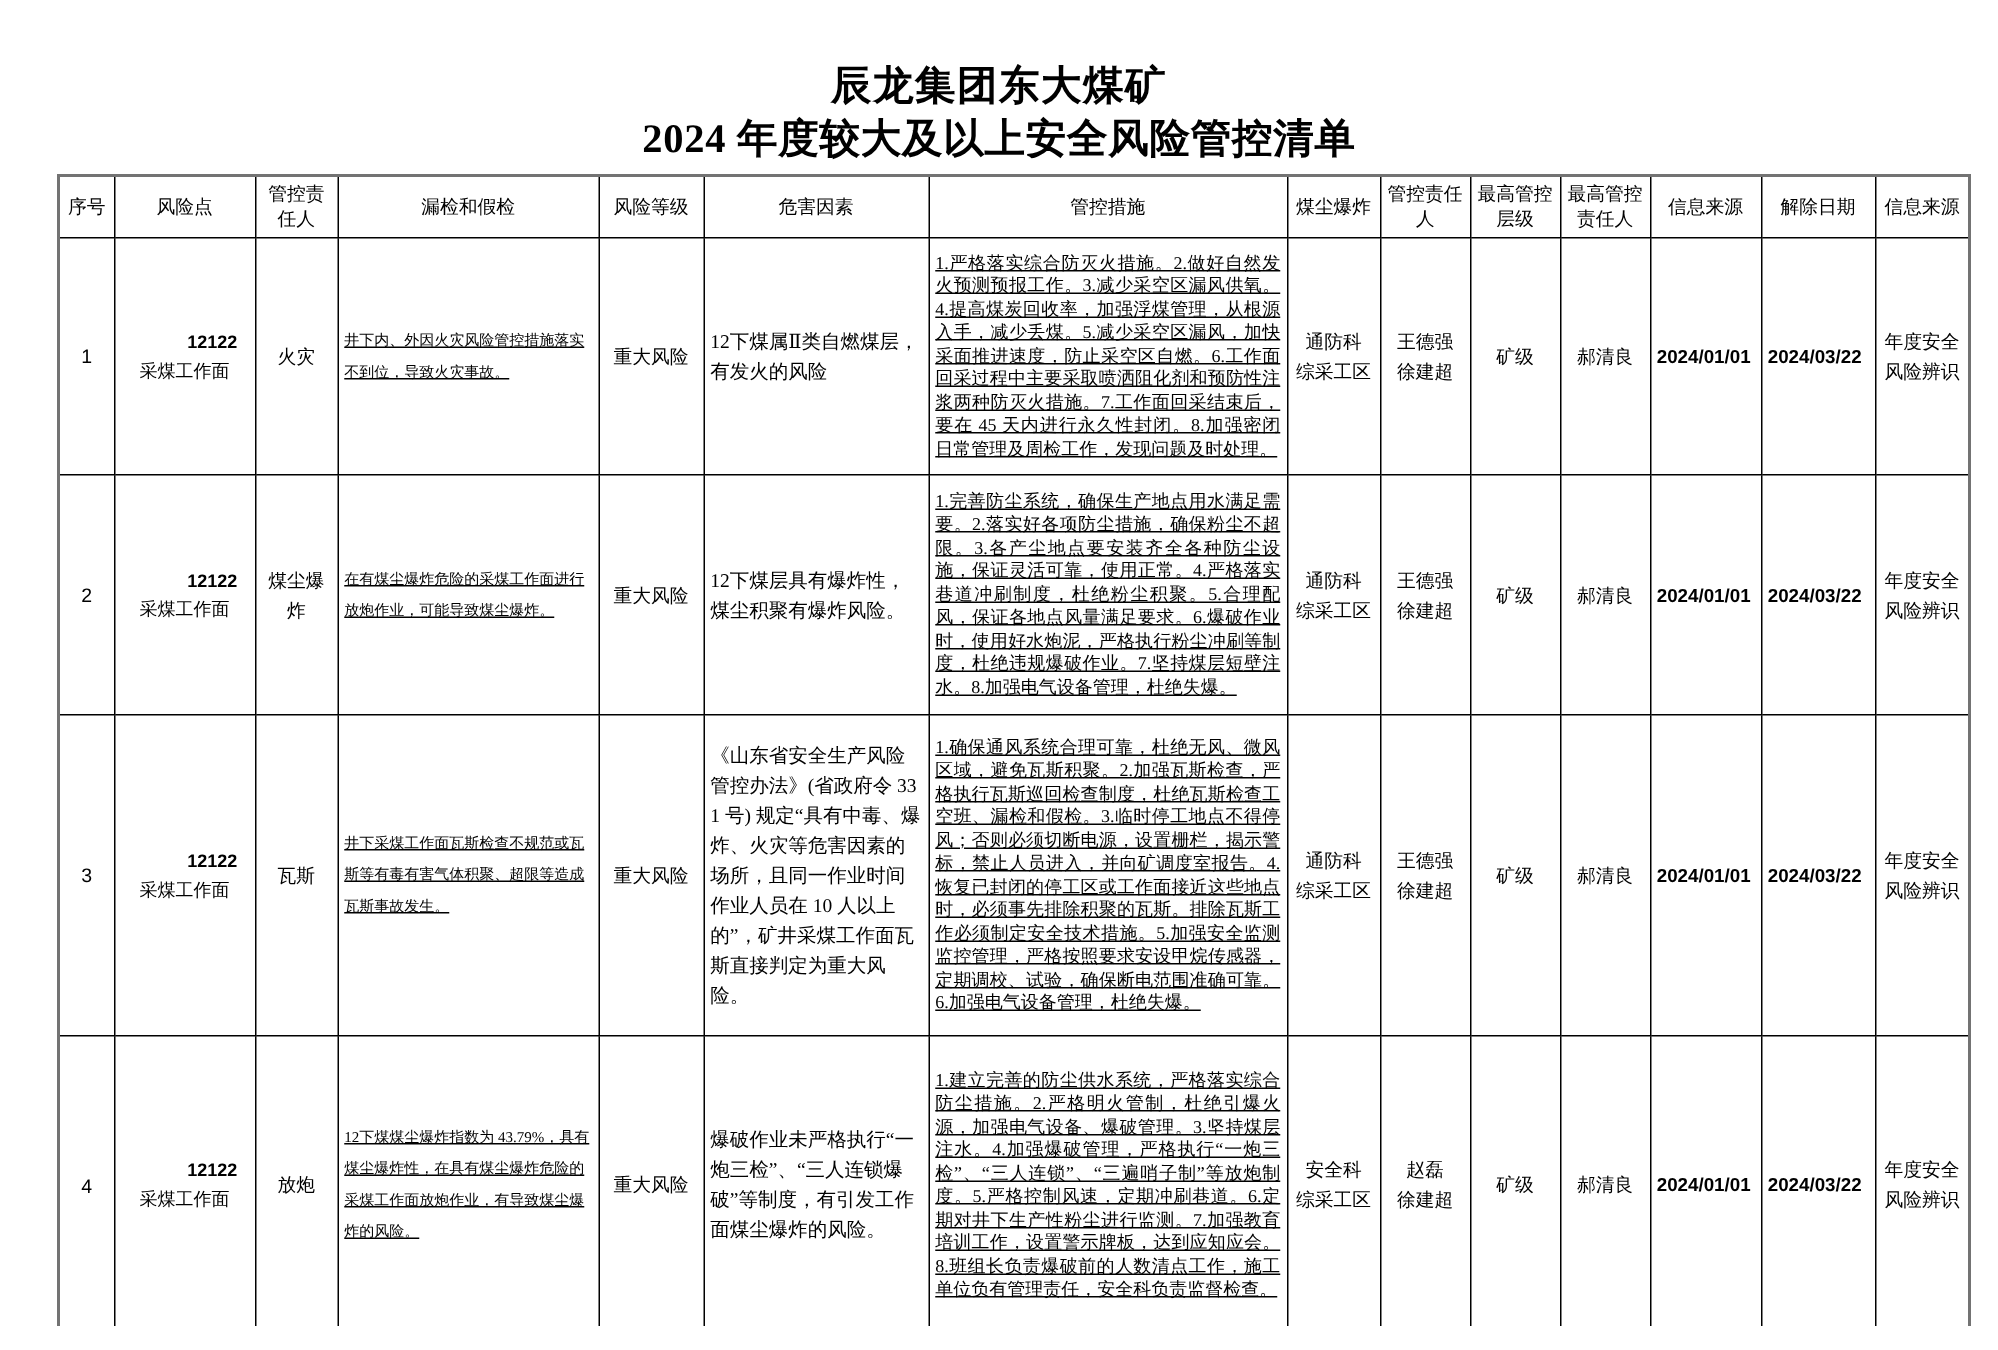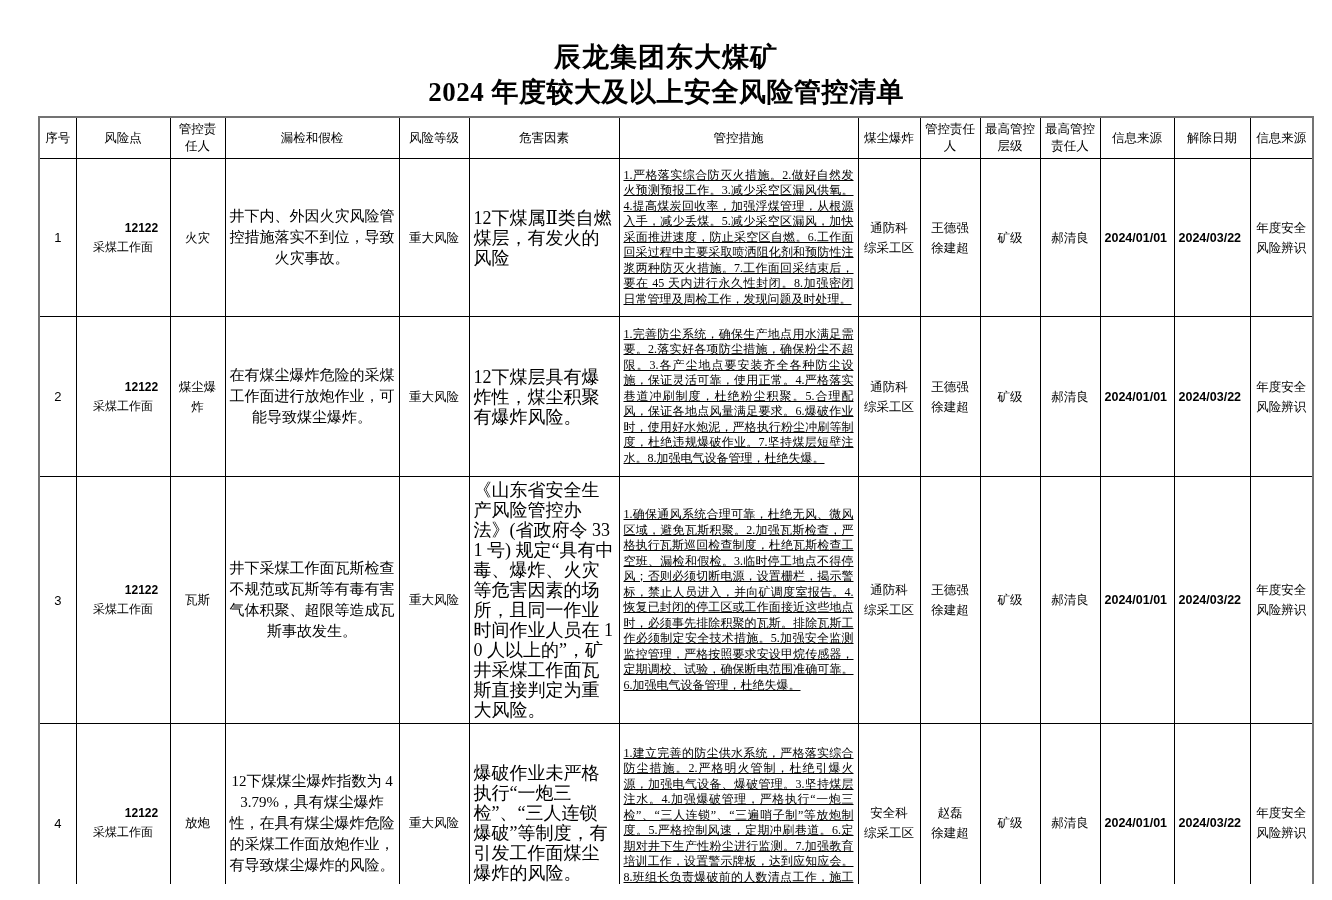--- a/index.html
+++ b/index.html
@@ -34,22 +34,22 @@
     overflow:hidden;
     word-break:break-all;
   }
   table.risk th{
     font-weight:normal;
     font-size:12.5px;
     line-height:17px;
     text-align:center;
   }
   td.c{text-align:center;font-size:12.5px;line-height:20px;}
-  td.l{text-align:center;font-size:15px;line-height:21px;padding:3px 6px;}
-  td.hazard{text-align:left;font-size:18px;line-height:20px;padding:3px 6px;}
+  td.l{text-align:left;font-size:10px;line-height:21px;padding:3px 6px;text-decoration:underline;}
+  td.hazard{text-align:left;font-size:13px;line-height:20px;padding:3px 6px;}
   td.measures{
     text-align:justify;text-justify:inter-ideograph;
     font-size:12px;line-height:15.5px;
     padding:3px 5px;vertical-align:middle;text-decoration:underline;
   }
   .prewrap{white-space:pre-line;}
   .num-bold{font-family:"Liberation Sans","DejaVu Sans",sans-serif;font-weight:bold;margin-left:37px;}
   td.seq{text-align:center;font-family:"Liberation Sans","DejaVu Sans",sans-serif;font-size:13px;}
   td.riskpoint{text-align:center;font-size:12px;line-height:19px;}
   td.riskpoint .num-bold{font-size:12px;}

